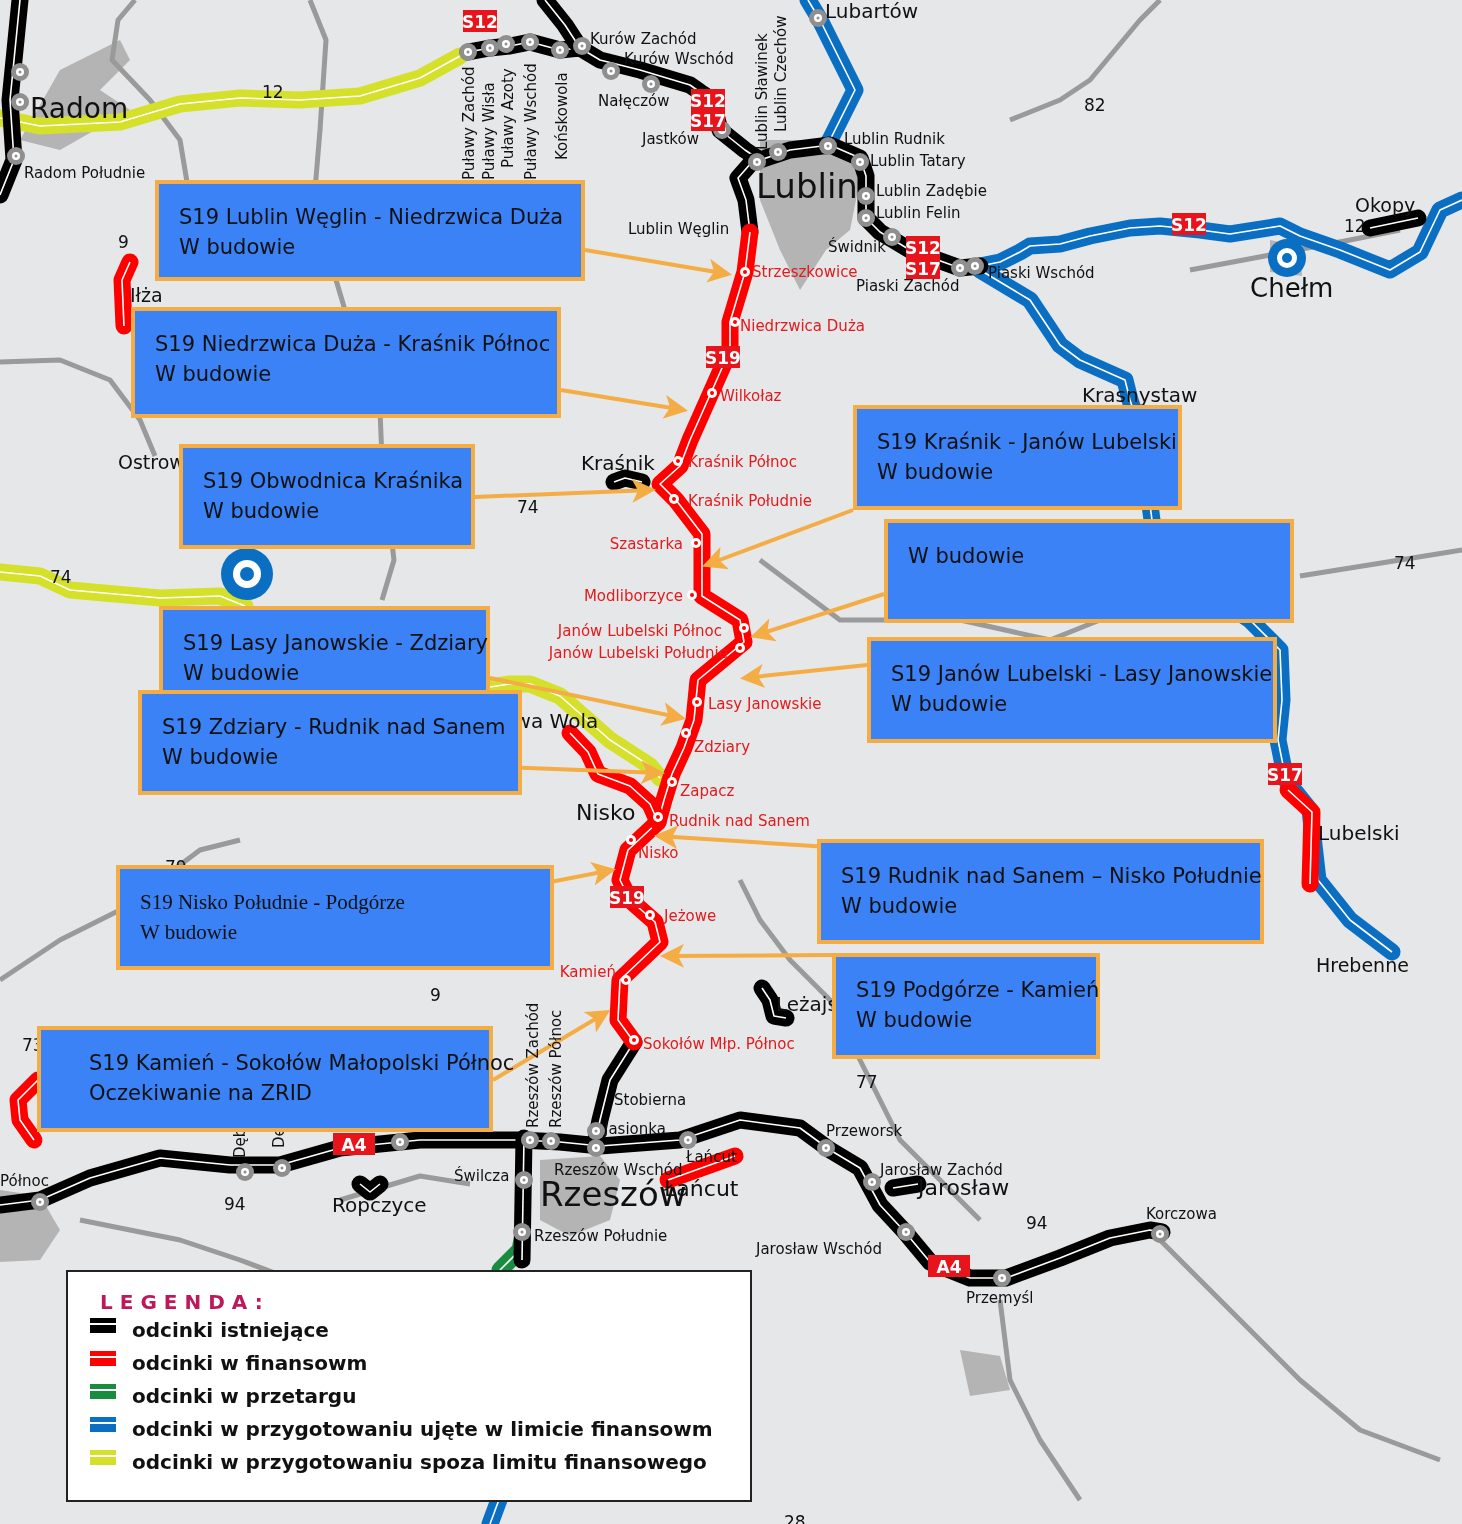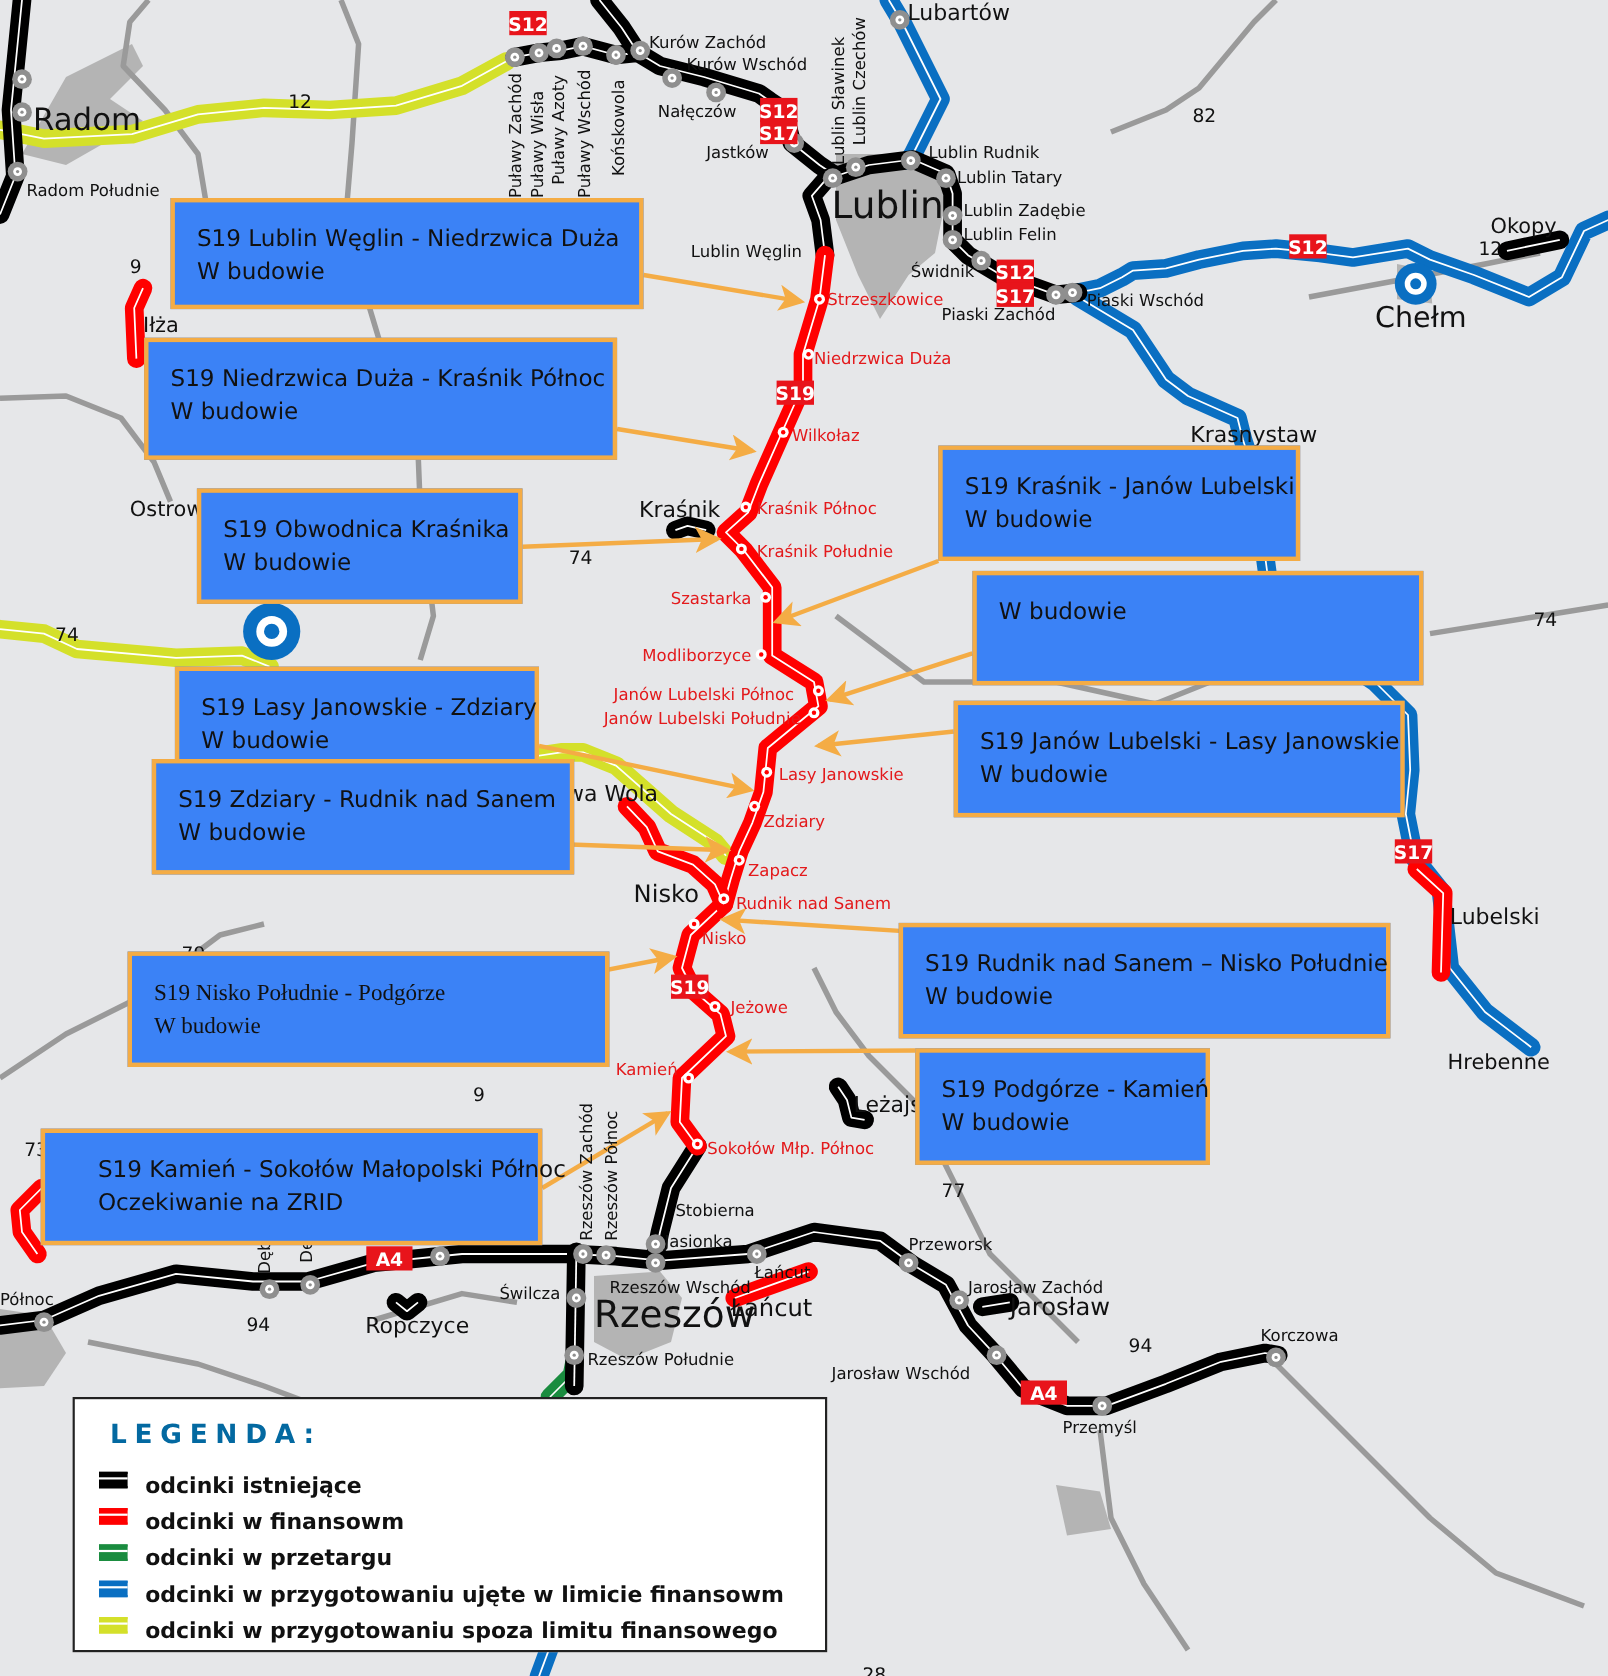--- a/index.html
+++ b/index.html
@@ -2,21 +2,21 @@
 <html><head>
 <meta charset="utf-8">
 <style>
   html,body{margin:0;padding:0;}
   body{width:1462px;height:1524px;overflow:hidden;background:#e6e7e9;font-family:"DejaVu Sans","Liberation Sans",sans-serif;}
   #map{position:absolute;left:0;top:0;width:1462px;height:1524px;}
   svg text{font-family:"DejaVu Sans","Liberation Sans",sans-serif;}
   .callout{position:absolute;background:#3b82f6;border:4px solid #f4ac45;box-sizing:border-box;padding:18px 20px 0 20px;font-size:21px;line-height:30px;color:#111;white-space:nowrap;}
   .callout span{display:block;}
   #legend{position:absolute;left:66px;top:1270px;width:686px;height:232px;background:#fff;border:2px solid #222;box-sizing:border-box;padding:18px 0 0 22px;}
-  #legend .title{font-weight:bold;font-size:24px;letter-spacing:7px;margin:0 0 20px 10px;color:#0369a1;}
+  #legend .title{font-weight:bold;font-size:20px;letter-spacing:7px;margin:0 0 4px 10px;color:#be185d;}
   #legend .row{display:flex;align-items:flex-start;height:33px;}
   #legend .sw{width:26px;height:11px;margin-right:16px;border-top:2px solid; border-bottom:2px solid;position:relative;}
   #legend .sw::after{content:"";position:absolute;left:0;right:0;top:3px;height:2px;background:#fff;}
   #legend .lbl{font-weight:bold;font-size:20px;color:#111;}
 </style>
 </head>
 <body>
 
 <svg id="map" width="1462" height="1524" viewBox="0 0 1462 1524" xmlns="http://www.w3.org/2000/svg">
   <defs>

